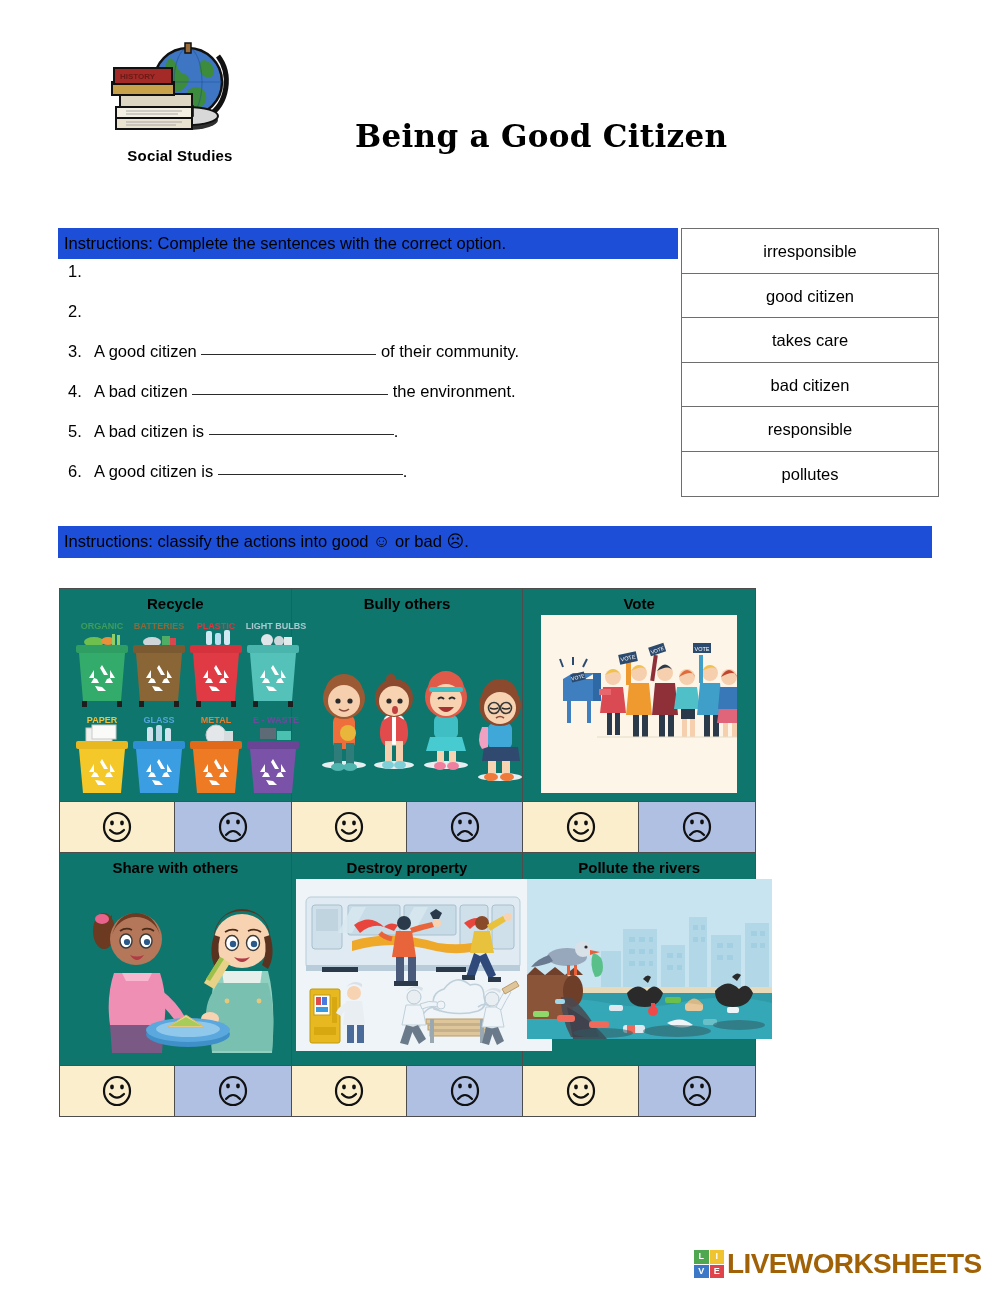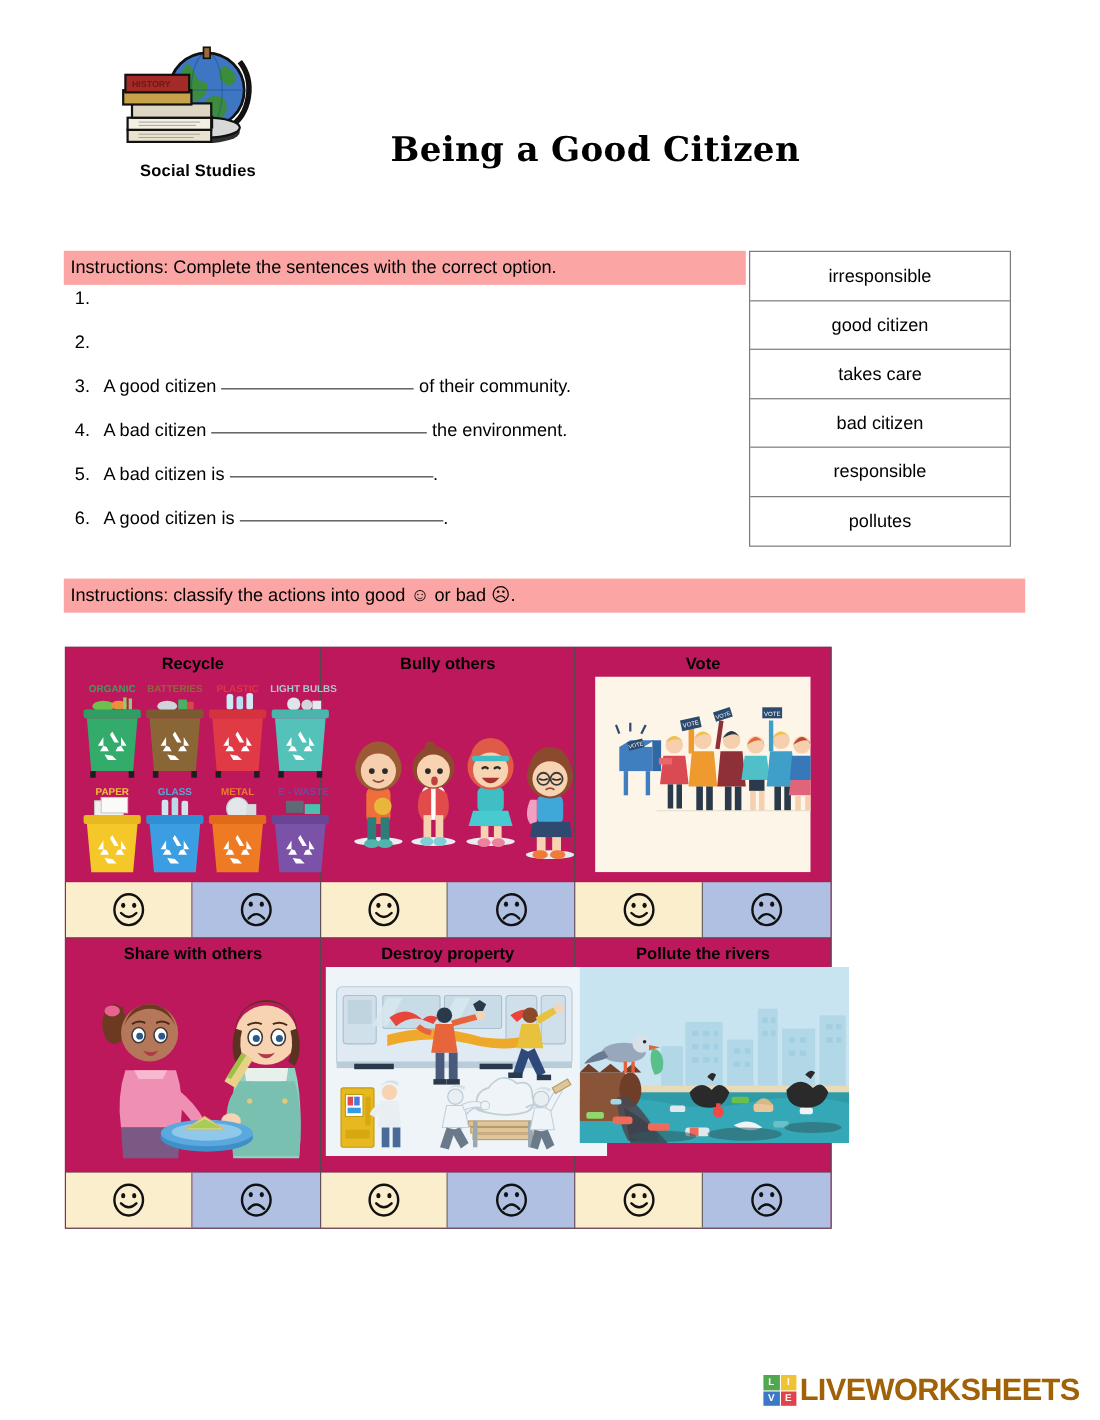--- a/index.html
+++ b/index.html
@@ -43,21 +43,21 @@
     font-family: "DejaVu Serif", serif;
     font-size: 31px;
     font-weight: bold;
     letter-spacing: 0.3px;
     white-space: nowrap;
   }
 
   
   .instr-band {
     position: absolute;
-    background: #fca5a5;
+    background: #1d4ed8;
     font-size: 16.5px;
     line-height: 26px;
     padding: 2px 6px 3px 6px;
     white-space: nowrap;
   }
   .instr-1 { left: 58px; top: 228px; width: 608px; }
   .instr-2 { left: 58px; top: 526px; width: 862px; }
   .emoji-inline { font-size: 17px; }
 
   
@@ -87,21 +87,21 @@
   .b3 { width: 175px; }
   .b4 { width: 196px; }
   .b5 { width: 185px; }
   .b6 { width: 185px; }
 
   
   .wordbank {
     position: absolute;
     left: 681px;
     top: 228px;
-    width: 238px;
+    width: 258px;
     border: 1.6px solid #6e6e6e;
     box-sizing: border-box;
     background: #fff;
   }
   .wb-item {
     height: 44.5px;
     line-height: 44.5px;
     text-align: center;
     font-size: 16.5px;
     border-bottom: 1.6px solid #6e6e6e;
@@ -110,21 +110,21 @@
   .wb-item:last-child { border-bottom: none; }
 
   
   .classify {
     position: absolute;
     left: 59px;
     top: 588px;
     width: 697px;
     border: 1.6px solid #4d4d4d;
     box-sizing: border-box;
-    background: #be185d;
+    background: #0f766e;
   }
   .cls-row { display: flex; }
   .cls-cell {
     width: 33.3333%;
     box-sizing: border-box;
     border-right: 1.6px solid #4d4d4d;
     position: relative;
   }
   .cls-cell:last-child { border-right: none; }
 

